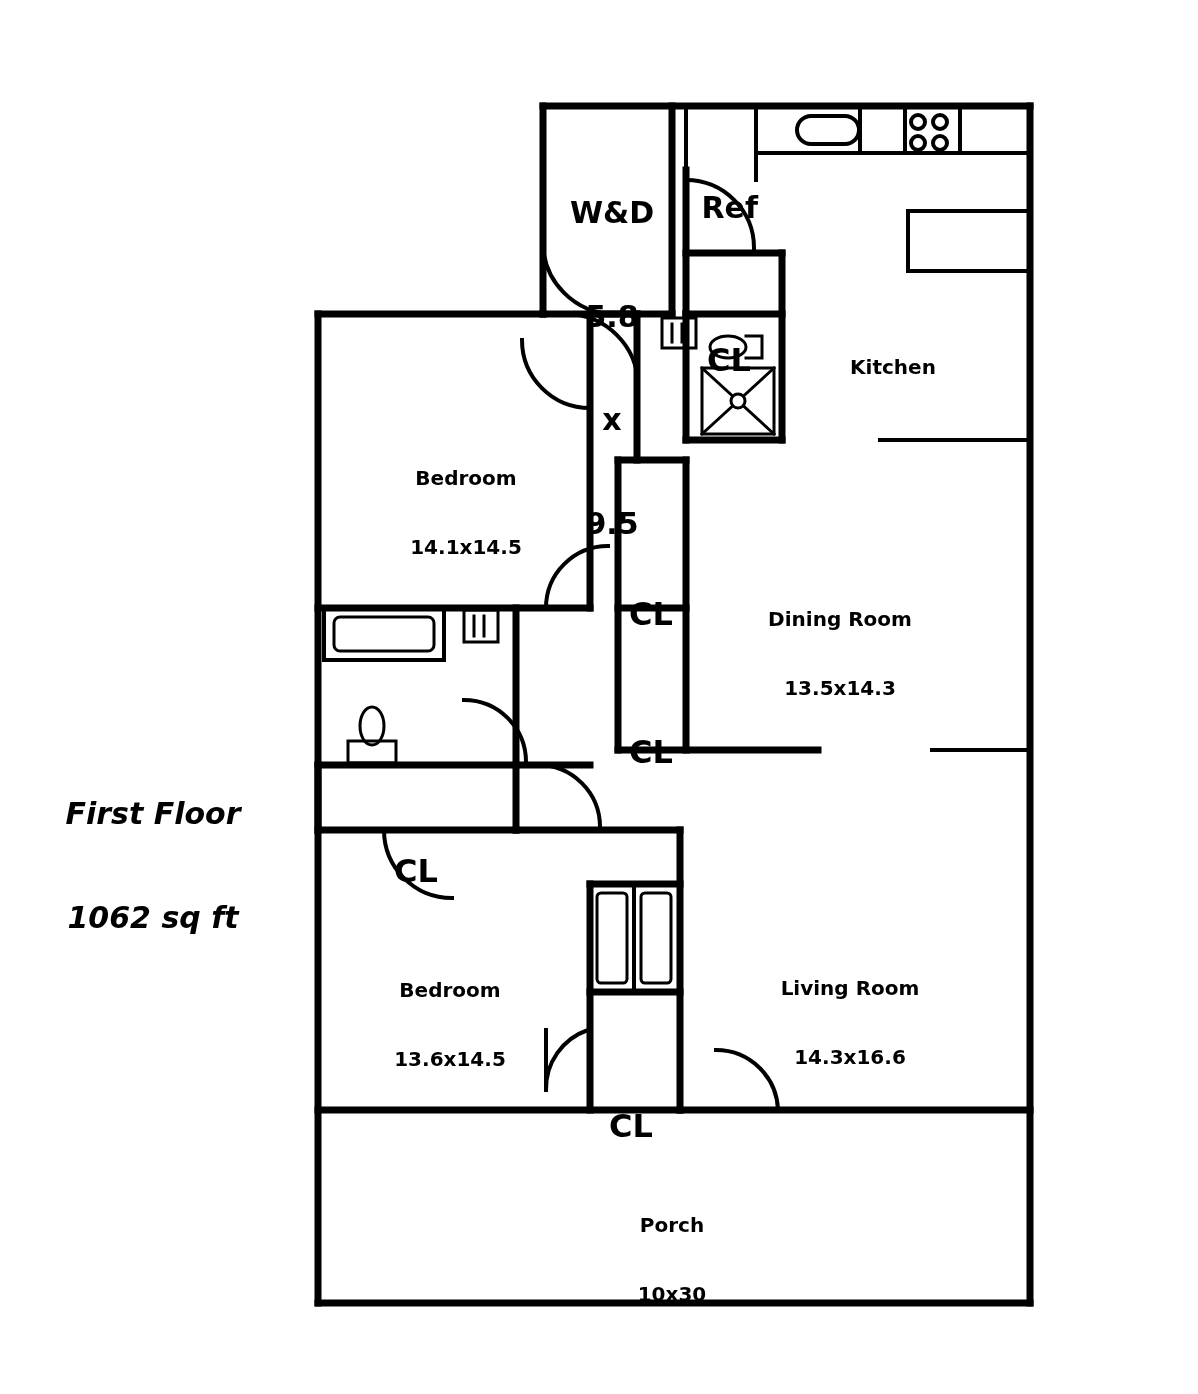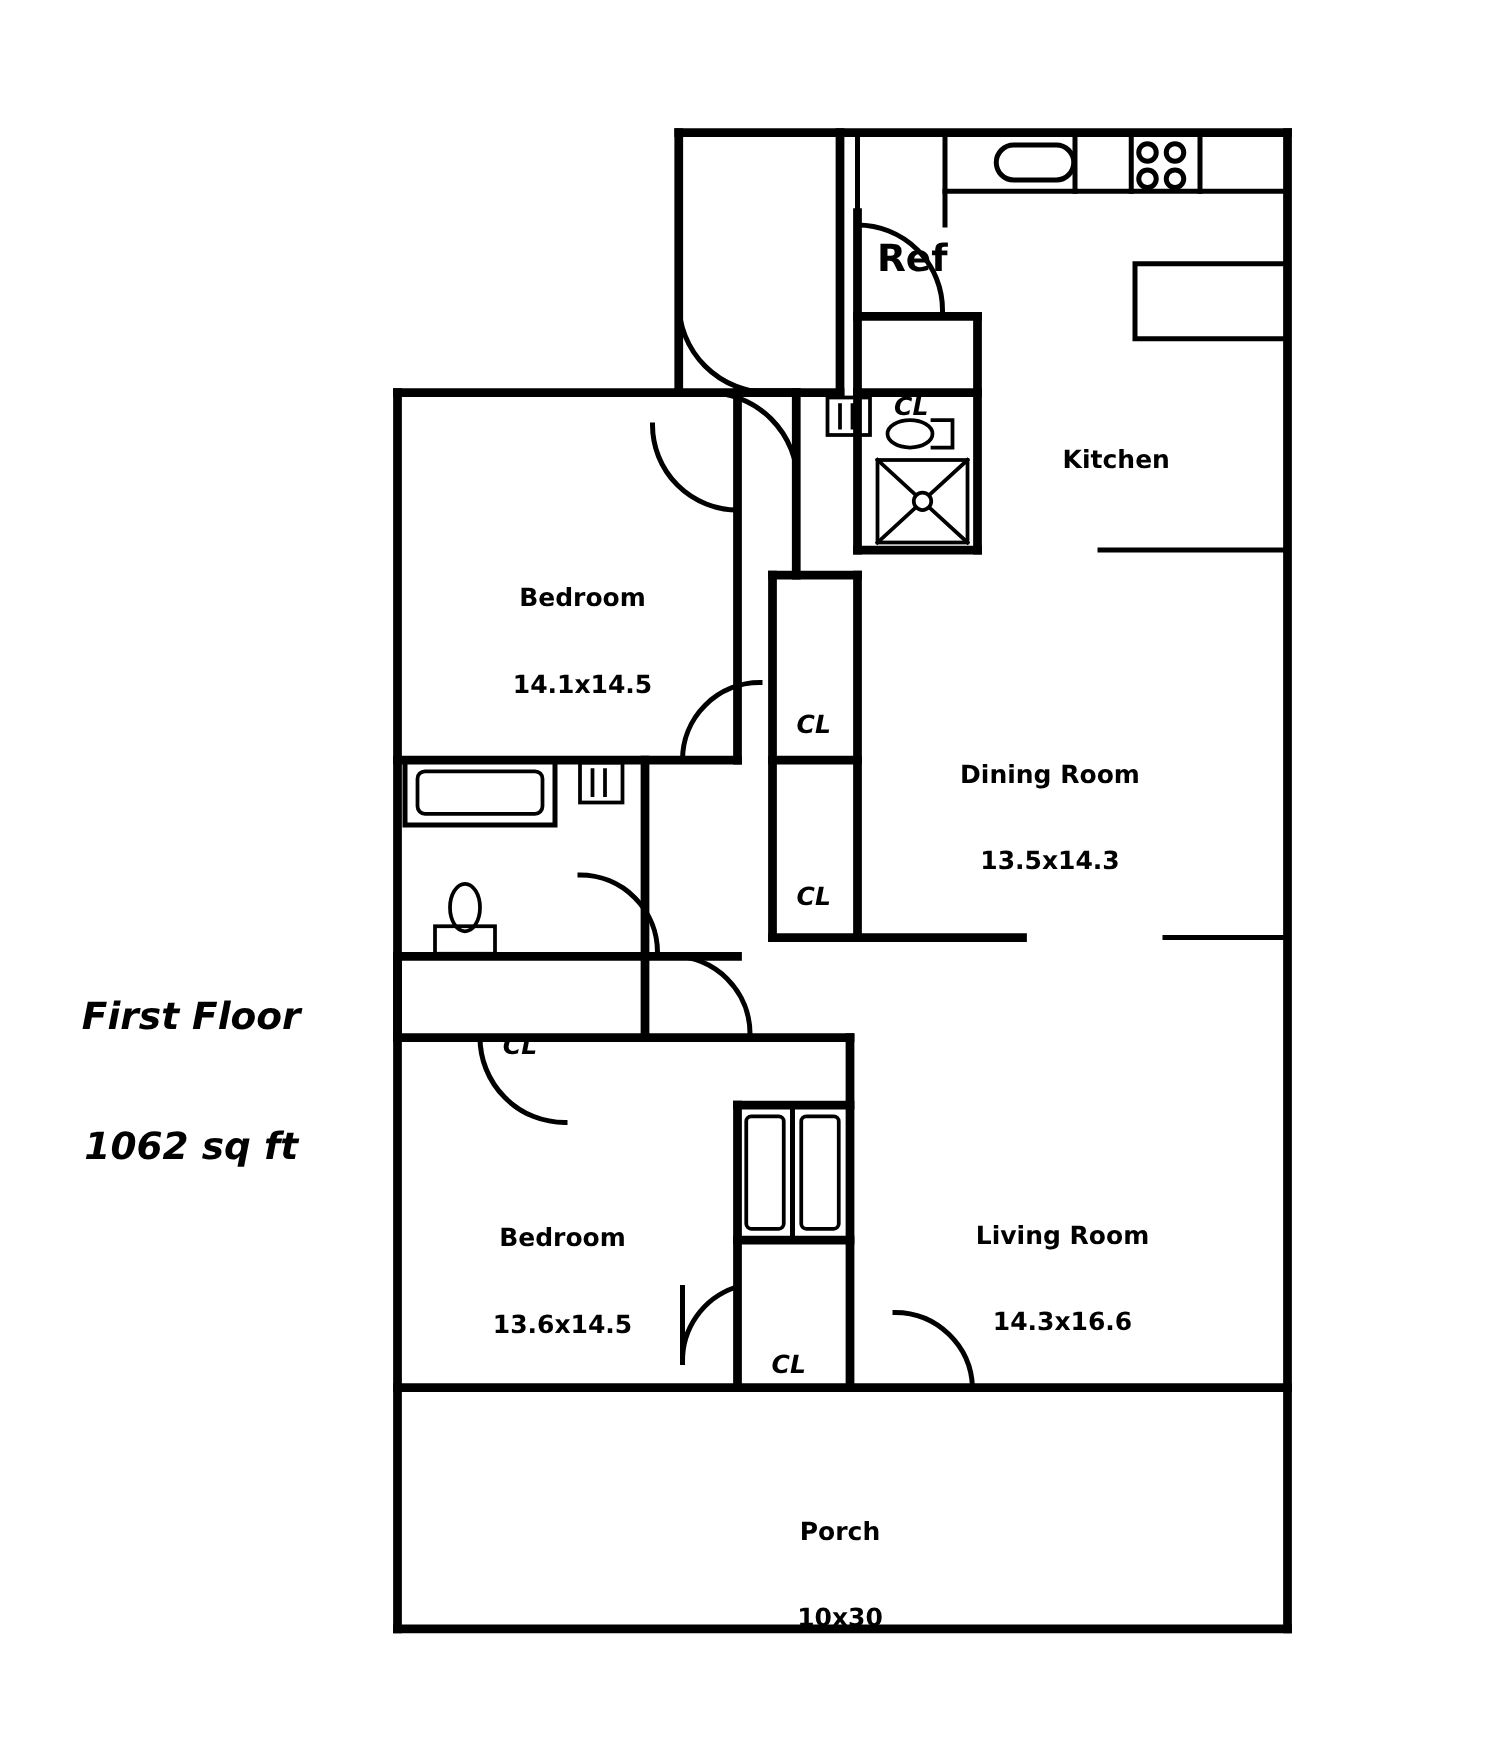--- a/index.html
+++ b/index.html
@@ -27,21 +27,21 @@
     text-align: center;
     color: #000000;
     font-weight: bold;
     line-height: 1.15;
     white-space: pre;
     font-family: "DejaVu Sans", sans-serif;
   }
   .lbl .name { display: block; }
   .lbl .dim { display: block; }
   .sz-room { font-size: 20px; }
-  .sz-cl { font-size: 20px; font-style: italic; }
+  .sz-cl { font-size: 32px; }
   .sz-wd { font-size: 30px; }
   .sz-floor { font-size: 30px; }
   .watermark {
     position: absolute;
     left: 6px;
     top: 1390px;
     font-size: 32px;
     letter-spacing: 2px;
     color: #e2e2e2;
     font-weight: bold;
@@ -168,20 +168,26 @@
       <path d="M680 1110 L1030 1110" stroke-width="7"></path>
 
     </g>
   </svg>
 
   <div class="lbl sz-floor" style="left:43px; top:728px; width:220px;font-style:italic;">
     <span class="name">First Floor</span>
     <span class="dim">1062 sq ft</span>
   </div>
 
+  <div class="lbl sz-wd" style="left:542px; top:127px; width:140px;">
+    <span class="name">W&amp;D</span>
+    <span class="dim">5.8</span>
+    <span class="dim">x</span>
+    <span class="dim">9.5</span>
+  </div>
 
   <div class="lbl sz-wd" style="left:684px; top:122px; width:74px; text-align:right;">
     <span class="name">Ref</span>
   </div>
 
   <div class="lbl sz-room" style="left:773px; top:310px; width:240px;">
     <span class="name">Kitchen</span>
   </div>
 
   <div class="lbl sz-room" style="left:700px; top:562px; width:280px;">

